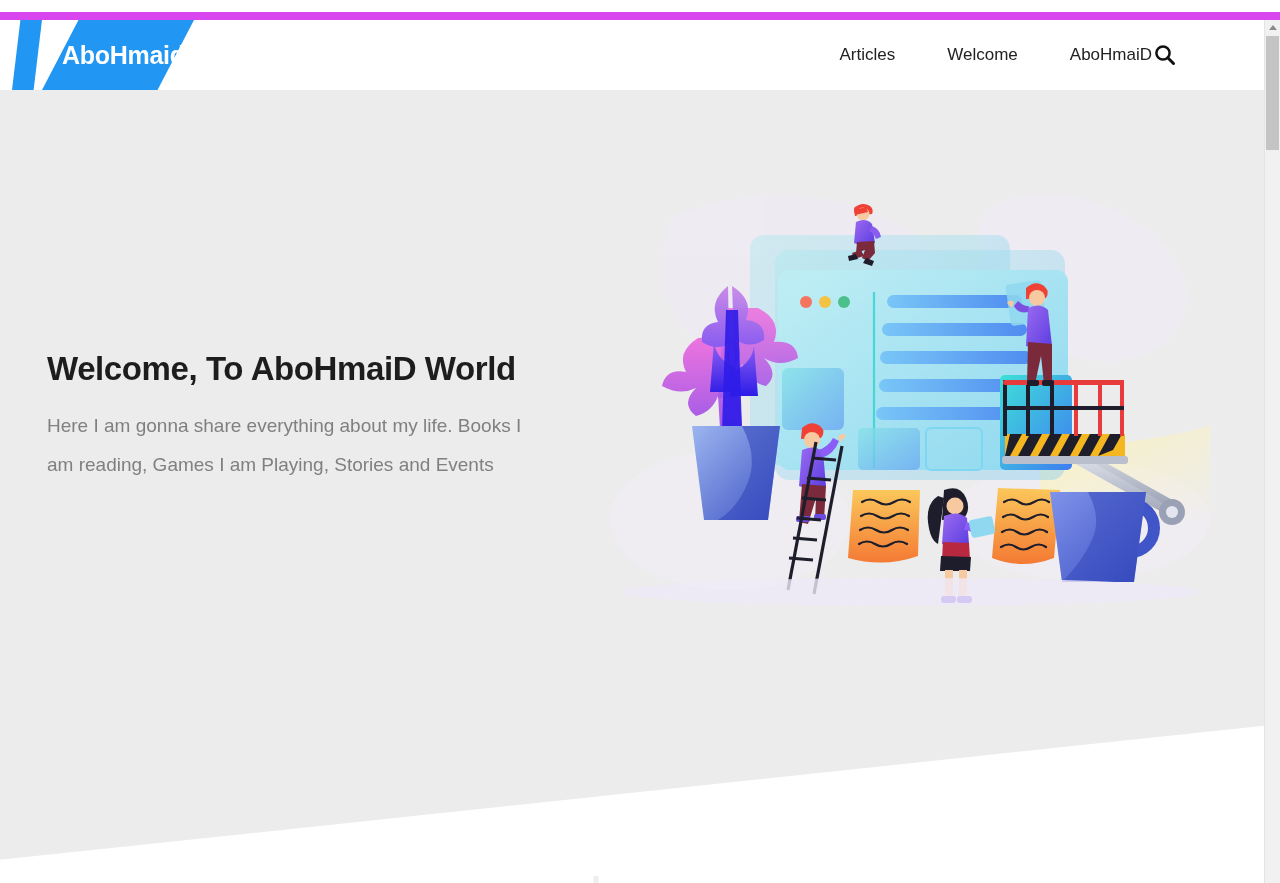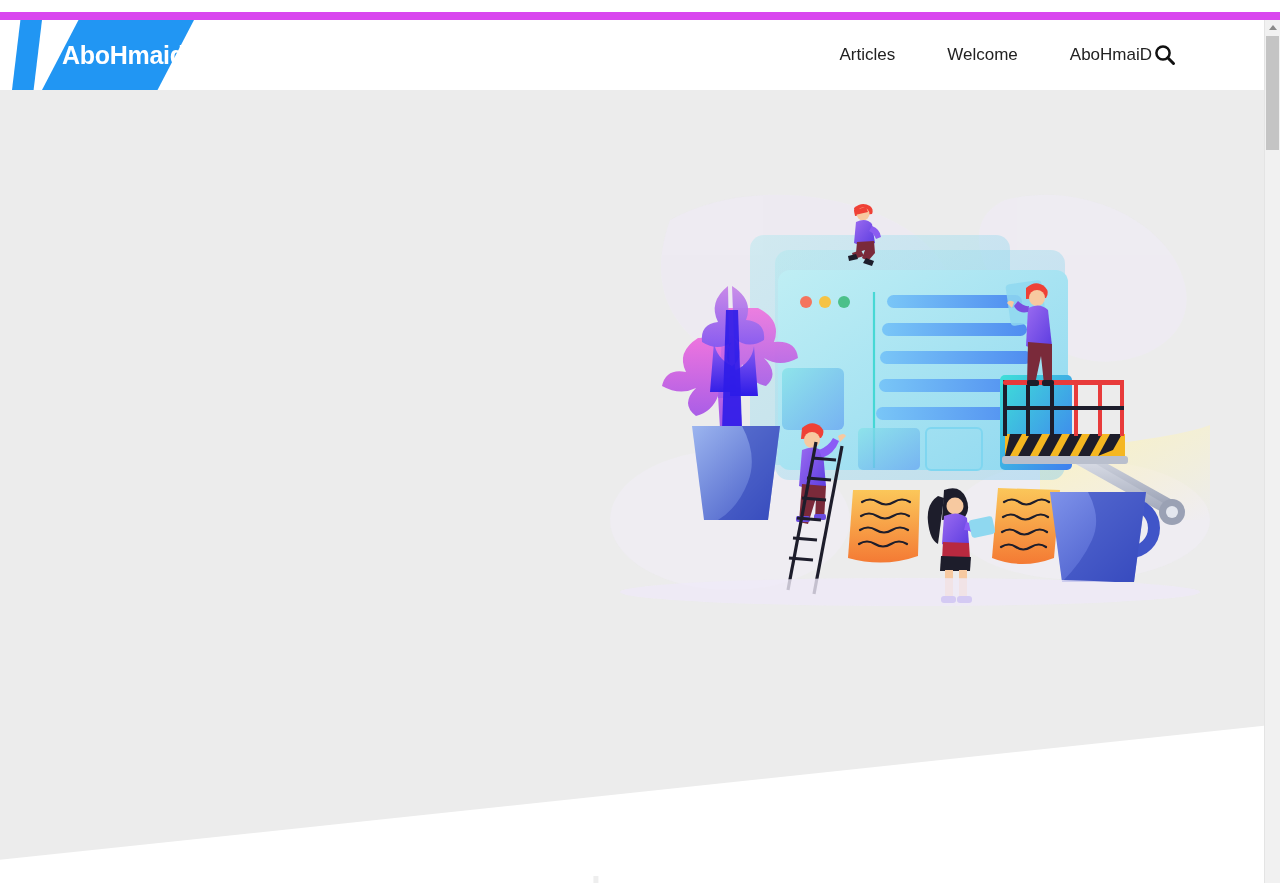--- a/index.html
+++ b/index.html
@@ -266,20 +266,24 @@
           <circle cx="11" cy="11" r="6.6" fill="none" stroke="#111111" stroke-width="2.5"></circle>
           <line x1="15.8" y1="15.8" x2="21.5" y2="21.5" stroke="#111111" stroke-width="3" stroke-linecap="round"></line>
         </svg>
       </button>
     </header>
 
     <section id="hero">
 
       <div id="hero-bg"></div>
 
+      <div id="hero-copy">
+        <h1 id="hero-title">Welcome, To AboHmaiD World</h1>
+        <p id="hero-subtitle">Here I am gonna share everything about my life. Books I am reading, Games I am Playing, Stories and Events</p>
+      </div>
 
       <div id="hero-illustration">
         <svg viewBox="0 0 600 420" width="600" height="420">
           <defs>
             <linearGradient id="gCard" x1="0" y1="0" x2="1" y2="1">
               <stop offset="0" stop-color="#bfeef4"></stop>
                 <stop offset="1" stop-color="#8fd8f0"></stop>
             </linearGradient>
             <linearGradient id="gCard2" x1="0" y1="0" x2="1" y2="1">
               <stop offset="0" stop-color="#a9e8ee" stop-opacity=".75"></stop>

